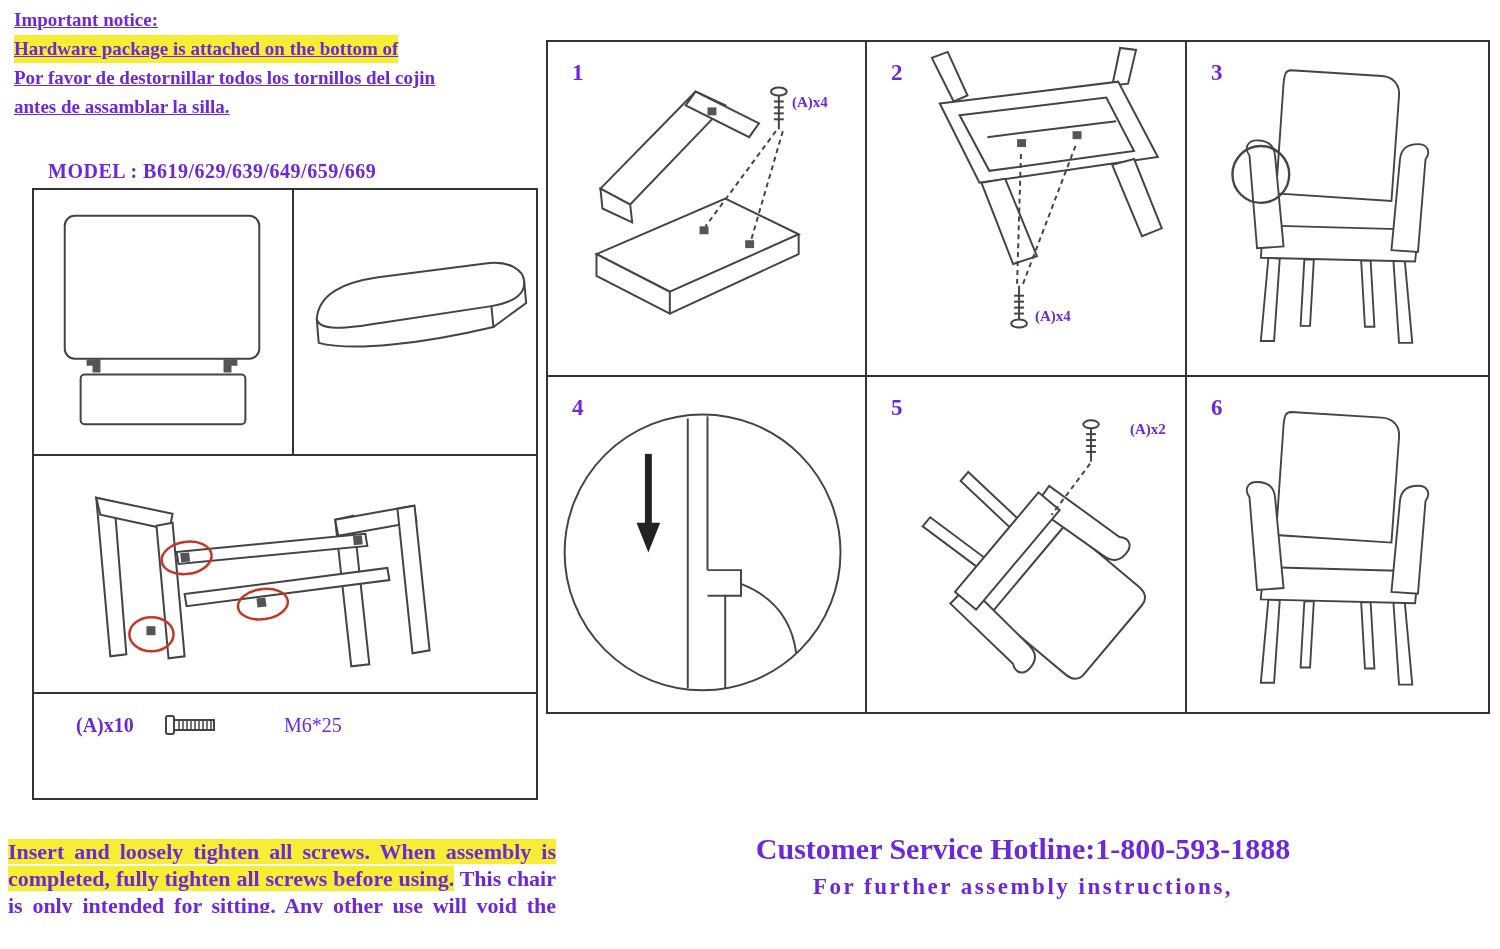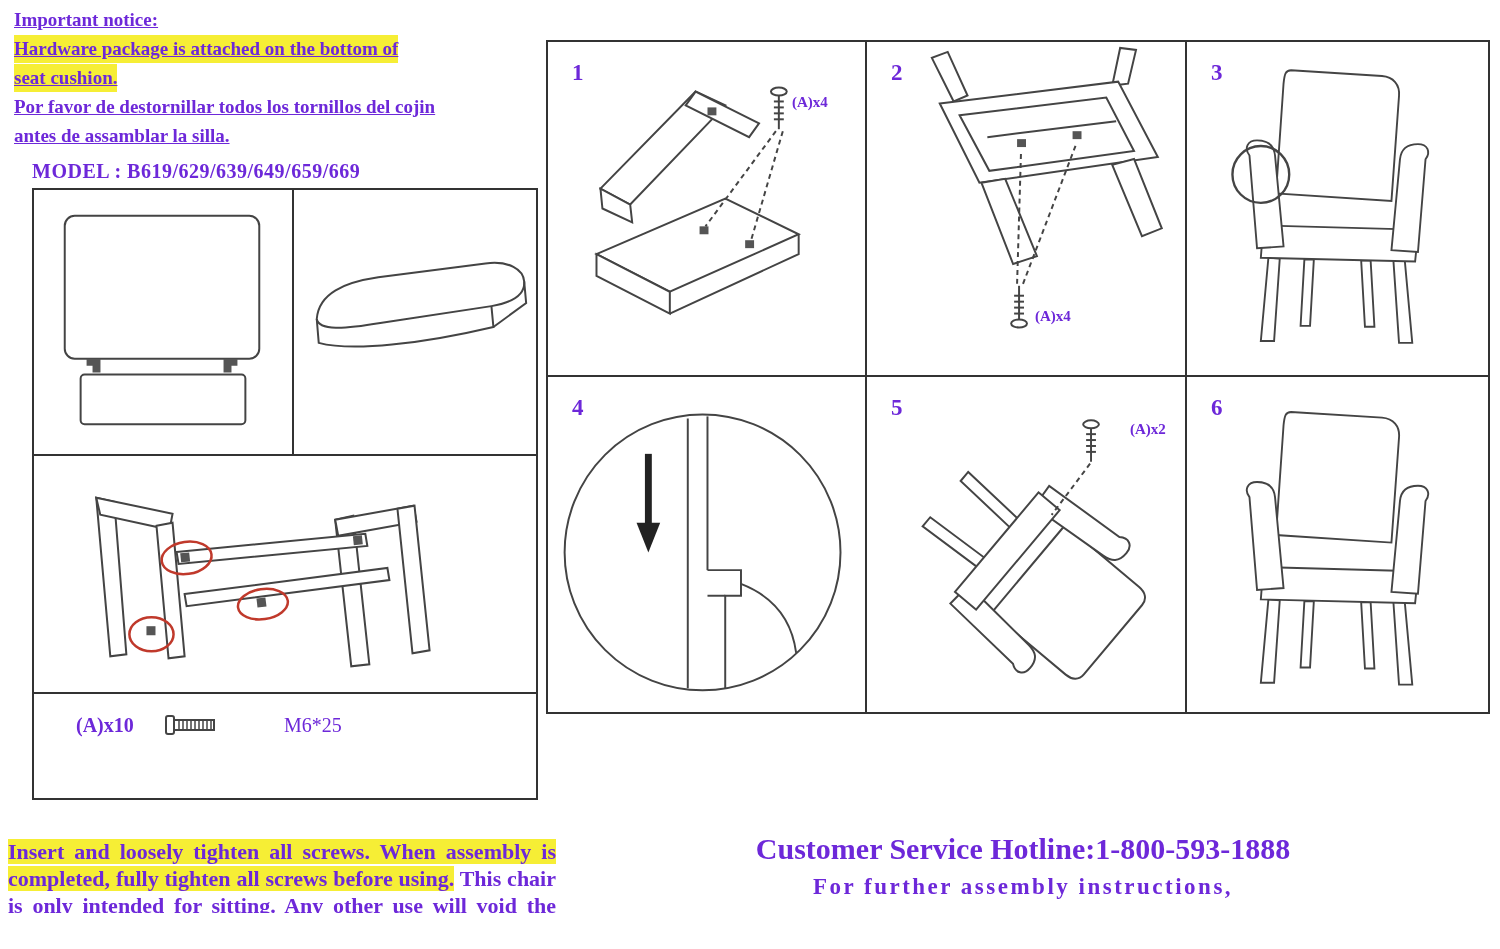--- a/index.html
+++ b/index.html
@@ -6,21 +6,21 @@
   body { background:#fff; }
   .page {
     position:relative; width:1500px; height:913px; background:#ffffff;
     font-family:Liberation Serif, serif; color:#6d28d9; overflow:hidden;
   }
   
   .notice { position:absolute; left:14px; top:6px; width:512px; font-weight:bold; }
   .notice .line { font-size:19px; line-height:28px; text-decoration:underline; display:inline-block; }
   .notice .row { line-height:28px; }
   .hl { background:#f6ee35; }
-  .model { position:absolute; left:32px; top:160px; font-size:20px; font-weight:bold; letter-spacing:.5px; }
+  .model { position:absolute; left:48px; top:160px; font-size:20px; font-weight:bold; letter-spacing:.5px; }
 
   
   .parts-table { position:absolute; left:8px; top:188px; width:506px; height:612px; border:2px solid #333; background:#fff;margin-left:24px; }
   .pt-row1 { display:flex; height:266px; border-bottom:2px solid #333; }
   .pt-cell-a { width:260px; border-right:2px solid #333; }
   .pt-cell-b { flex:1; }
   .pt-row2 { height:238px; border-bottom:2px solid #333; }
   .pt-row3 { padding:8px 0 0 0; }
   .hw-row { display:flex; align-items:center; height:46px; }
   .hw-label { width:130px; padding-left:42px; font-size:20px; font-weight:bold; }
@@ -52,21 +52,20 @@
   .footer .f3 { margin-top:8px; font-size:23px; font-weight:bold; letter-spacing:2px; }
 </style>
 </head>
 <body>
 
 <div class="page">
 
   <section class="notice">
     <div class="row"><span class="line">Important notice:</span></div>
     <div class="row"><span class="line hl">Hardware package is attached on the bottom of</span></div>
-    <div class="row"><span class="line hl">seat cushion.</span></div>
     <div class="row"><span class="line">Por favor de destornillar todos los tornillos del cojin</span></div>
     <div class="row"><span class="line">antes de assamblar la silla.</span></div>
   </section>
 
   <div class="model">MODEL : B619/629/639/649/659/669</div>
 
   <div class="parts-table">
     <div class="pt-row1">
       <div class="pt-cell-a">
         <svg class="cell-svg" viewBox="0 0 258 266">

